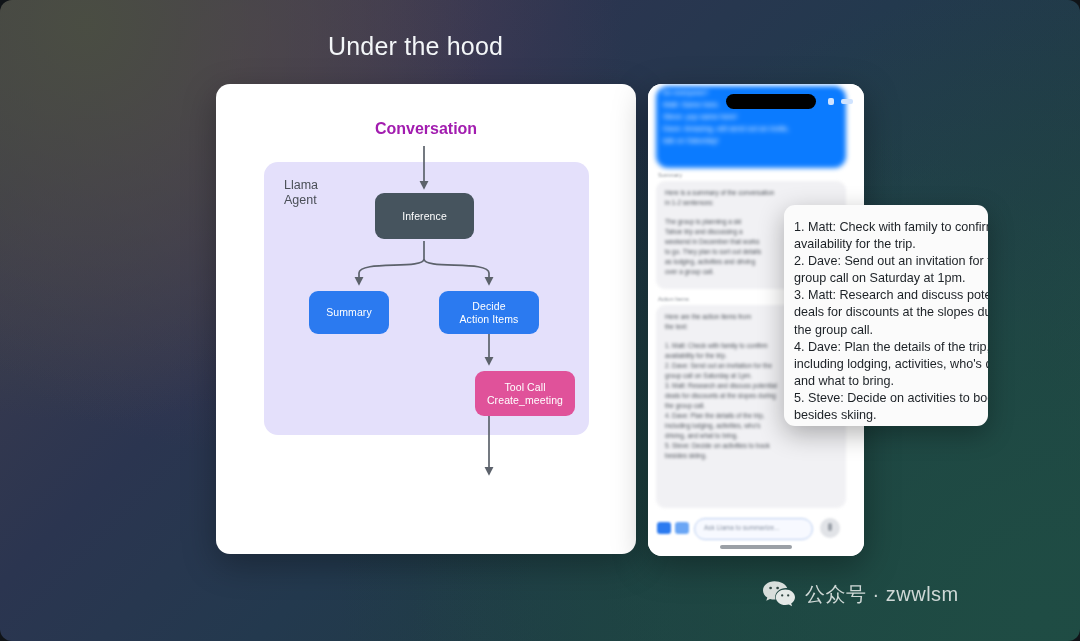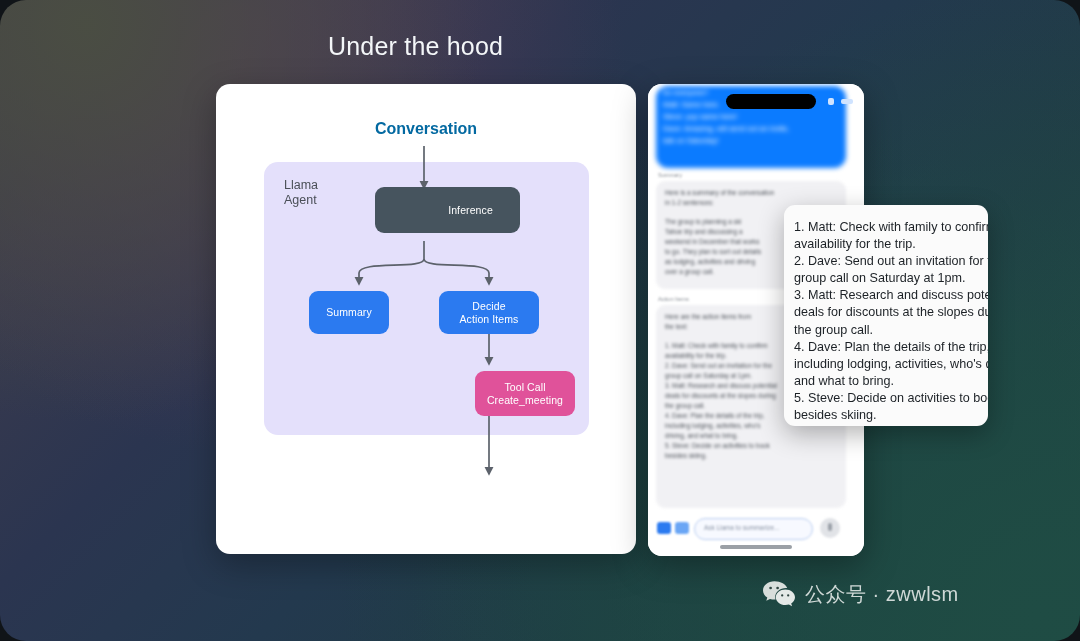--- a/index.html
+++ b/index.html
@@ -11,21 +11,21 @@
     width: 1080px;
     height: 641px;
     overflow: hidden;
     font-family: "Liberation Sans", sans-serif;
   }
 
   #stage {
     position: relative;
     width: 1080px;
     height: 641px;
-    border-radius: 26px;
+    border-radius: 12px;
     overflow: hidden;
     background:
       radial-gradient(circle at 8% 4%, rgba(74,78,66,0.95) 0%, rgba(74,78,66,0.0) 34%),
       radial-gradient(circle at 22% 10%, rgba(78,60,86,0.95) 0%, rgba(78,60,86,0.0) 38%),
       radial-gradient(circle at 96% 96%, rgba(31,76,68,1) 0%, rgba(31,76,68,0.0) 52%),
       radial-gradient(circle at 72% 88%, rgba(28,66,64,0.85) 0%, rgba(28,66,64,0.0) 46%),
       linear-gradient(135deg, #3c4040 0%, #393a4e 16%, #2b3550 34%, #23394e 52%, #203c46 72%, #1f4a42 100%);
   }
 
   
@@ -49,21 +49,21 @@
     border-radius: 14px;
     box-shadow: 0 10px 34px rgba(0,0,0,0.30);
   }
   #conversation-label {
     position: absolute;
     left: 0; top: 36px;
     width: 420px;
     text-align: center;
     font-size: 16px;
     font-weight: 700;
-    color: #0369a1;
+    color: #a21caf;
   }
   
   #agent-panel {
     position: absolute;
     left: 48px; top: 78px;
     width: 325px; height: 273px;
     background: #e4e0fb;
     border-radius: 14px;
   }
   #agent-label {
@@ -82,24 +82,23 @@
     align-items: center;
     justify-content: center;
     text-align: center;
     color: #ffffff;
     font-size: 10.5px;
     line-height: 13px;
     white-space: pre-line;
     letter-spacing: 0.1px;
   }
   #node-inference {
-    left: 159px; top: 103px;
+    left: 159px; top: 109px;
     width: 99px; height: 46px;
     background: #46545e;
-    padding-left: 46px;
   }
   #node-summary {
     left: 93px; top: 207px;
     width: 80px; height: 43px;
     background: #2b7af0;
   }
   #node-extract {
     left: 223px; top: 207px;
     width: 100px; height: 43px;
     background: #2b7af0;

